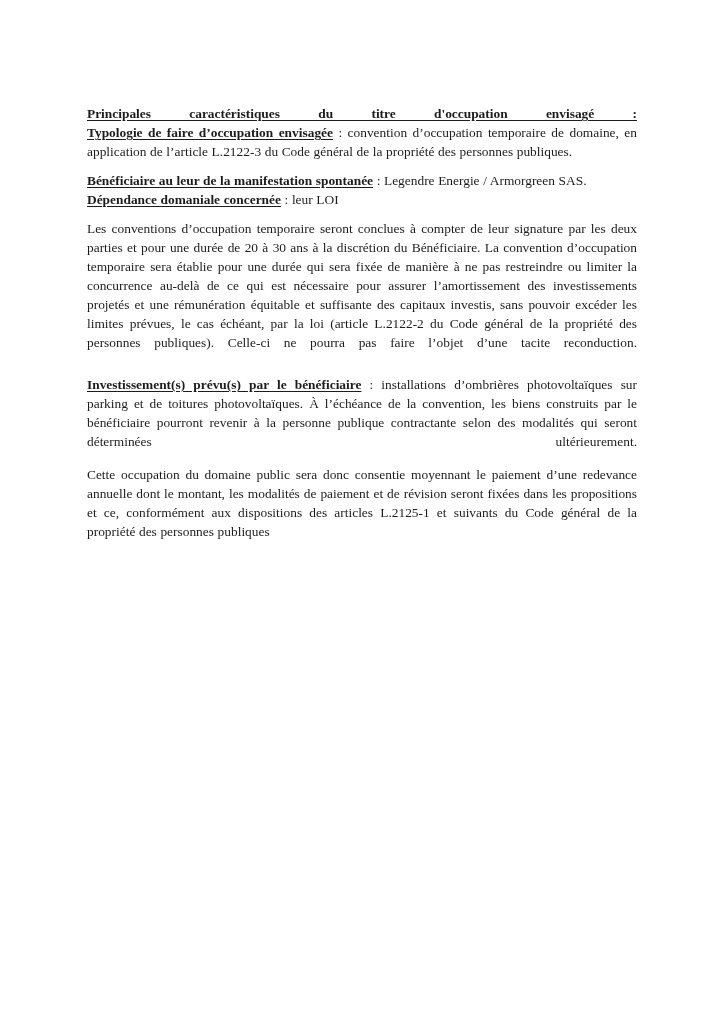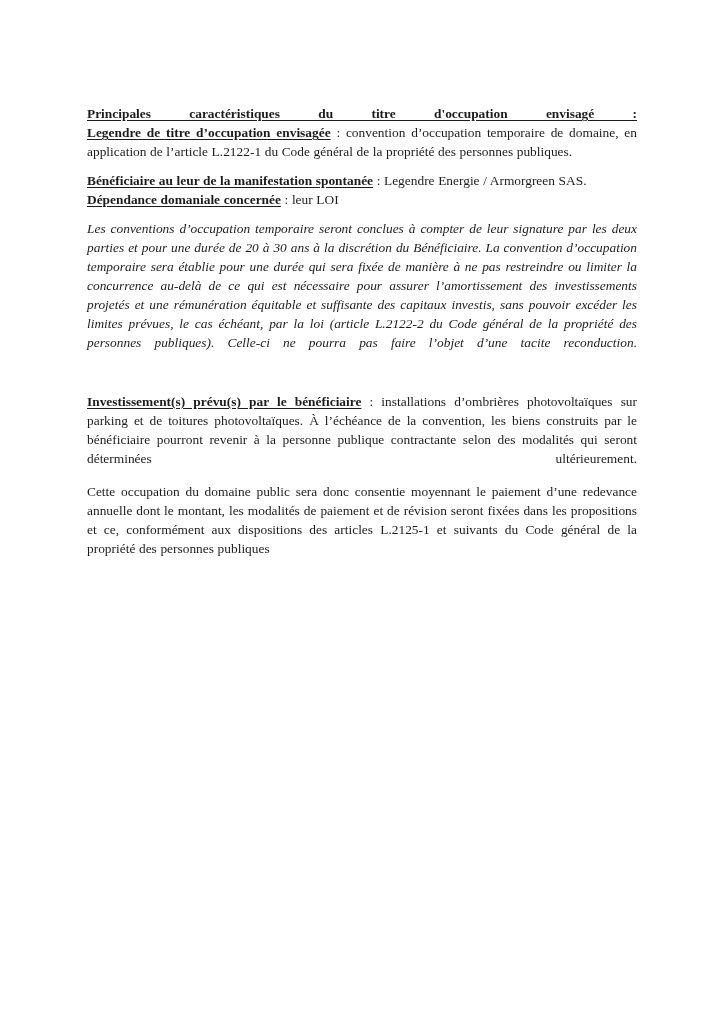--- a/index.html
+++ b/index.html
@@ -23,31 +23,31 @@
   .para {
     margin: 0;
     text-align: justify;
     word-spacing: 0.02em;
   }
   
   .para.jlast {
     text-align-last: justify;
   }
   .para.gap-n { margin-bottom: 10px; }
-  .para.gap-l { margin-bottom: 40px; font-style: italic; }
+  .para.gap-l { margin-bottom: 23px; }
   .para.gap-x { margin-bottom: 14px; }
   .run { }
   .run.b { font-weight: bold; }
   .run.u { text-decoration: underline; text-decoration-thickness: 1.4px; text-underline-offset: 2px; }
 </style>
 </head>
 <body>
 
 <div class="page">
   <div id="doc-body">
       <p class="para jlast"><span class="run b u">Principales caractéristiques du titre d'occupation envisagé :</span></p>
-      <p class="para gap-n"><span class="run b u">Legendre de titre d’occupation envisagée</span><span class="run"> : convention d’occupation temporaire de domaine, en application de l’article L.2122-1 du Code général de la propriété des personnes publiques.</span></p>
+      <p class="para gap-n"><span class="run b u">Typologie de faire d’occupation envisagée</span><span class="run"> : convention d’occupation temporaire de domaine, en application de l’article L.2122-3 du Code général de la propriété des personnes publiques.</span></p>
       <p class="para gap-n"><span class="run b u">Bénéficiaire au leur de la manifestation spontanée</span><span class="run"> : Legendre Energie / Armorgreen SAS.</span><br><span class="run b u">Dépendance domaniale concernée</span><span class="run"> : leur LOI</span></p>
       <p class="para jlast gap-l"><span class="run">Les conventions d’occupation temporaire seront conclues à compter de leur signature par les deux parties et pour une durée de 20 à 30 ans à la discrétion du Bénéficiaire. La convention d’occupation temporaire sera établie pour une durée qui sera fixée de manière à ne pas restreindre ou limiter la concurrence au-delà de ce qui est nécessaire pour assurer l’amortissement des investissements projetés et une rémunération équitable et suffisante des capitaux investis, sans pouvoir excéder les limites prévues, le cas échéant, par la loi (article L.2122-2 du Code général de la propriété des personnes publiques). Celle-ci ne pourra pas faire l’objet d’une tacite reconduction.</span></p>
       <p class="para jlast gap-x"><span class="run b u">Investissement(s) prévu(s) par le bénéficiaire</span><span class="run"> : installations d’ombrières photovoltaïques sur parking et de toitures photovoltaïques. À l’échéance de la convention, les biens construits par le bénéficiaire pourront revenir à la personne publique contractante selon des modalités qui seront déterminées ultérieurement.</span></p>
       <p class="para"><span class="run">Cette occupation du domaine public sera donc consentie moyennant le paiement d’une redevance annuelle dont le montant, les modalités de paiement et de révision seront fixées dans les propositions et ce, conformément aux dispositions des articles L.2125-1 et suivants du Code général de la propriété des personnes publiques</span></p>
     </div>
 </div>
 
 </body></html>

